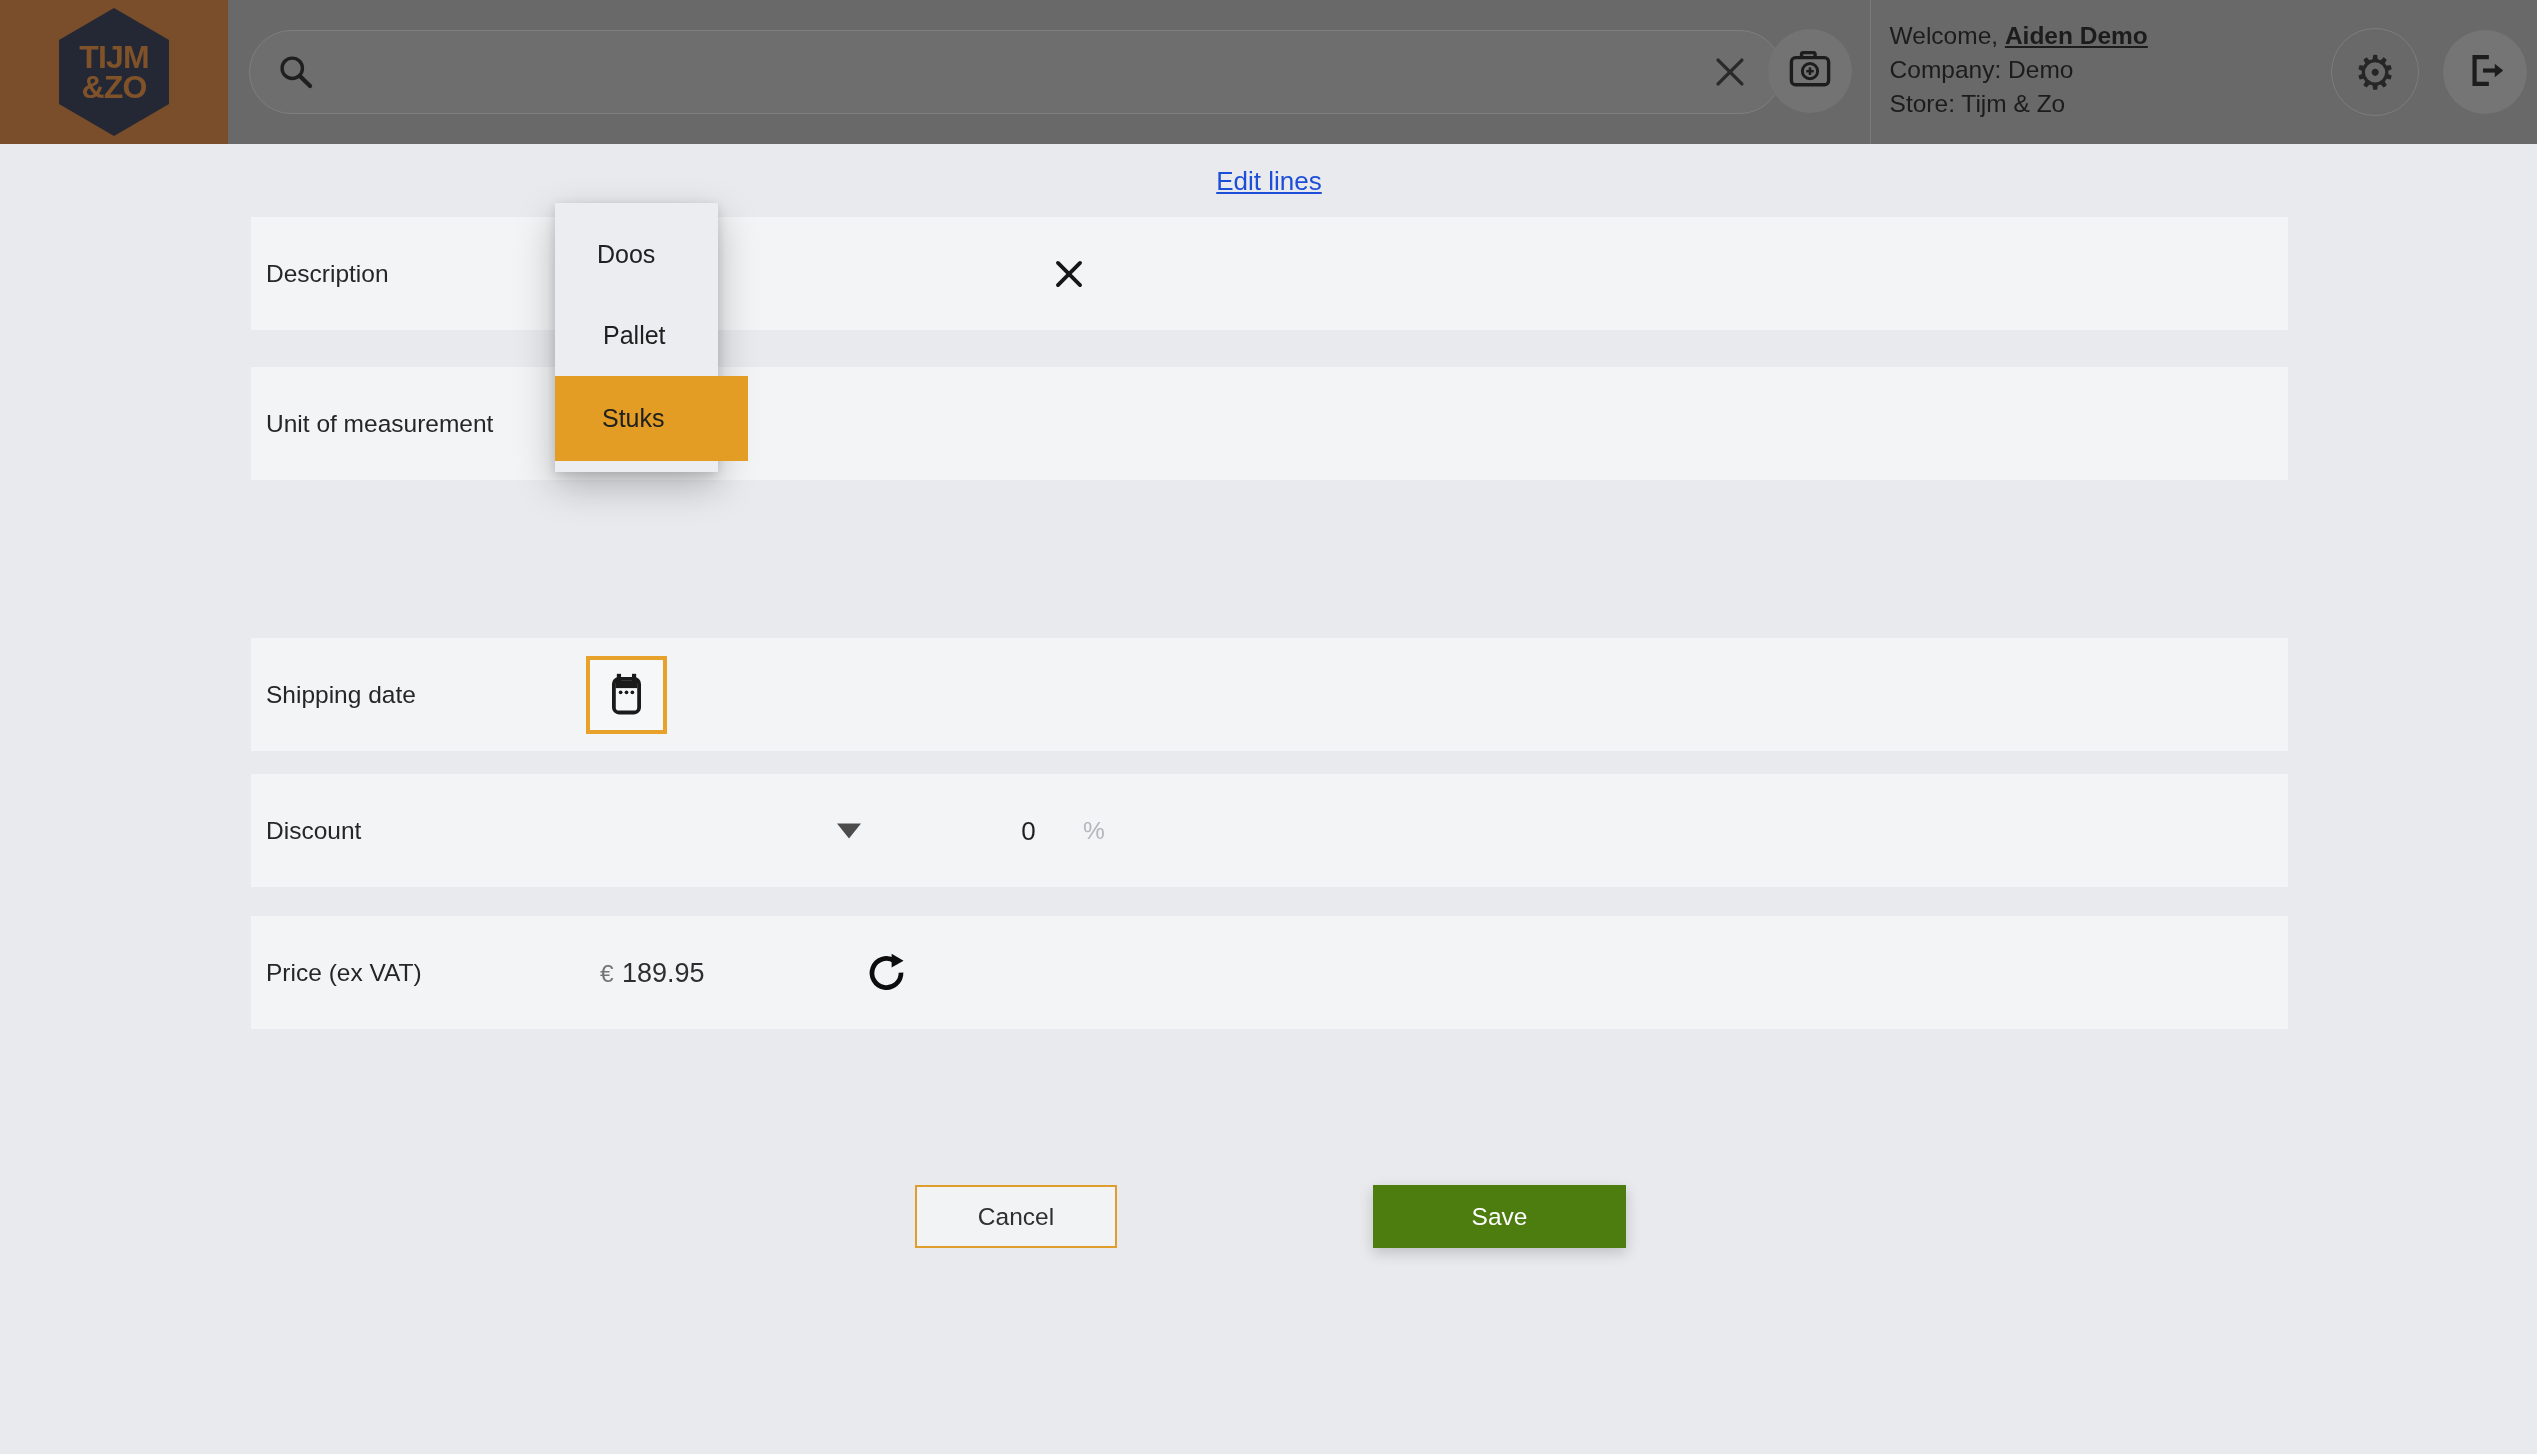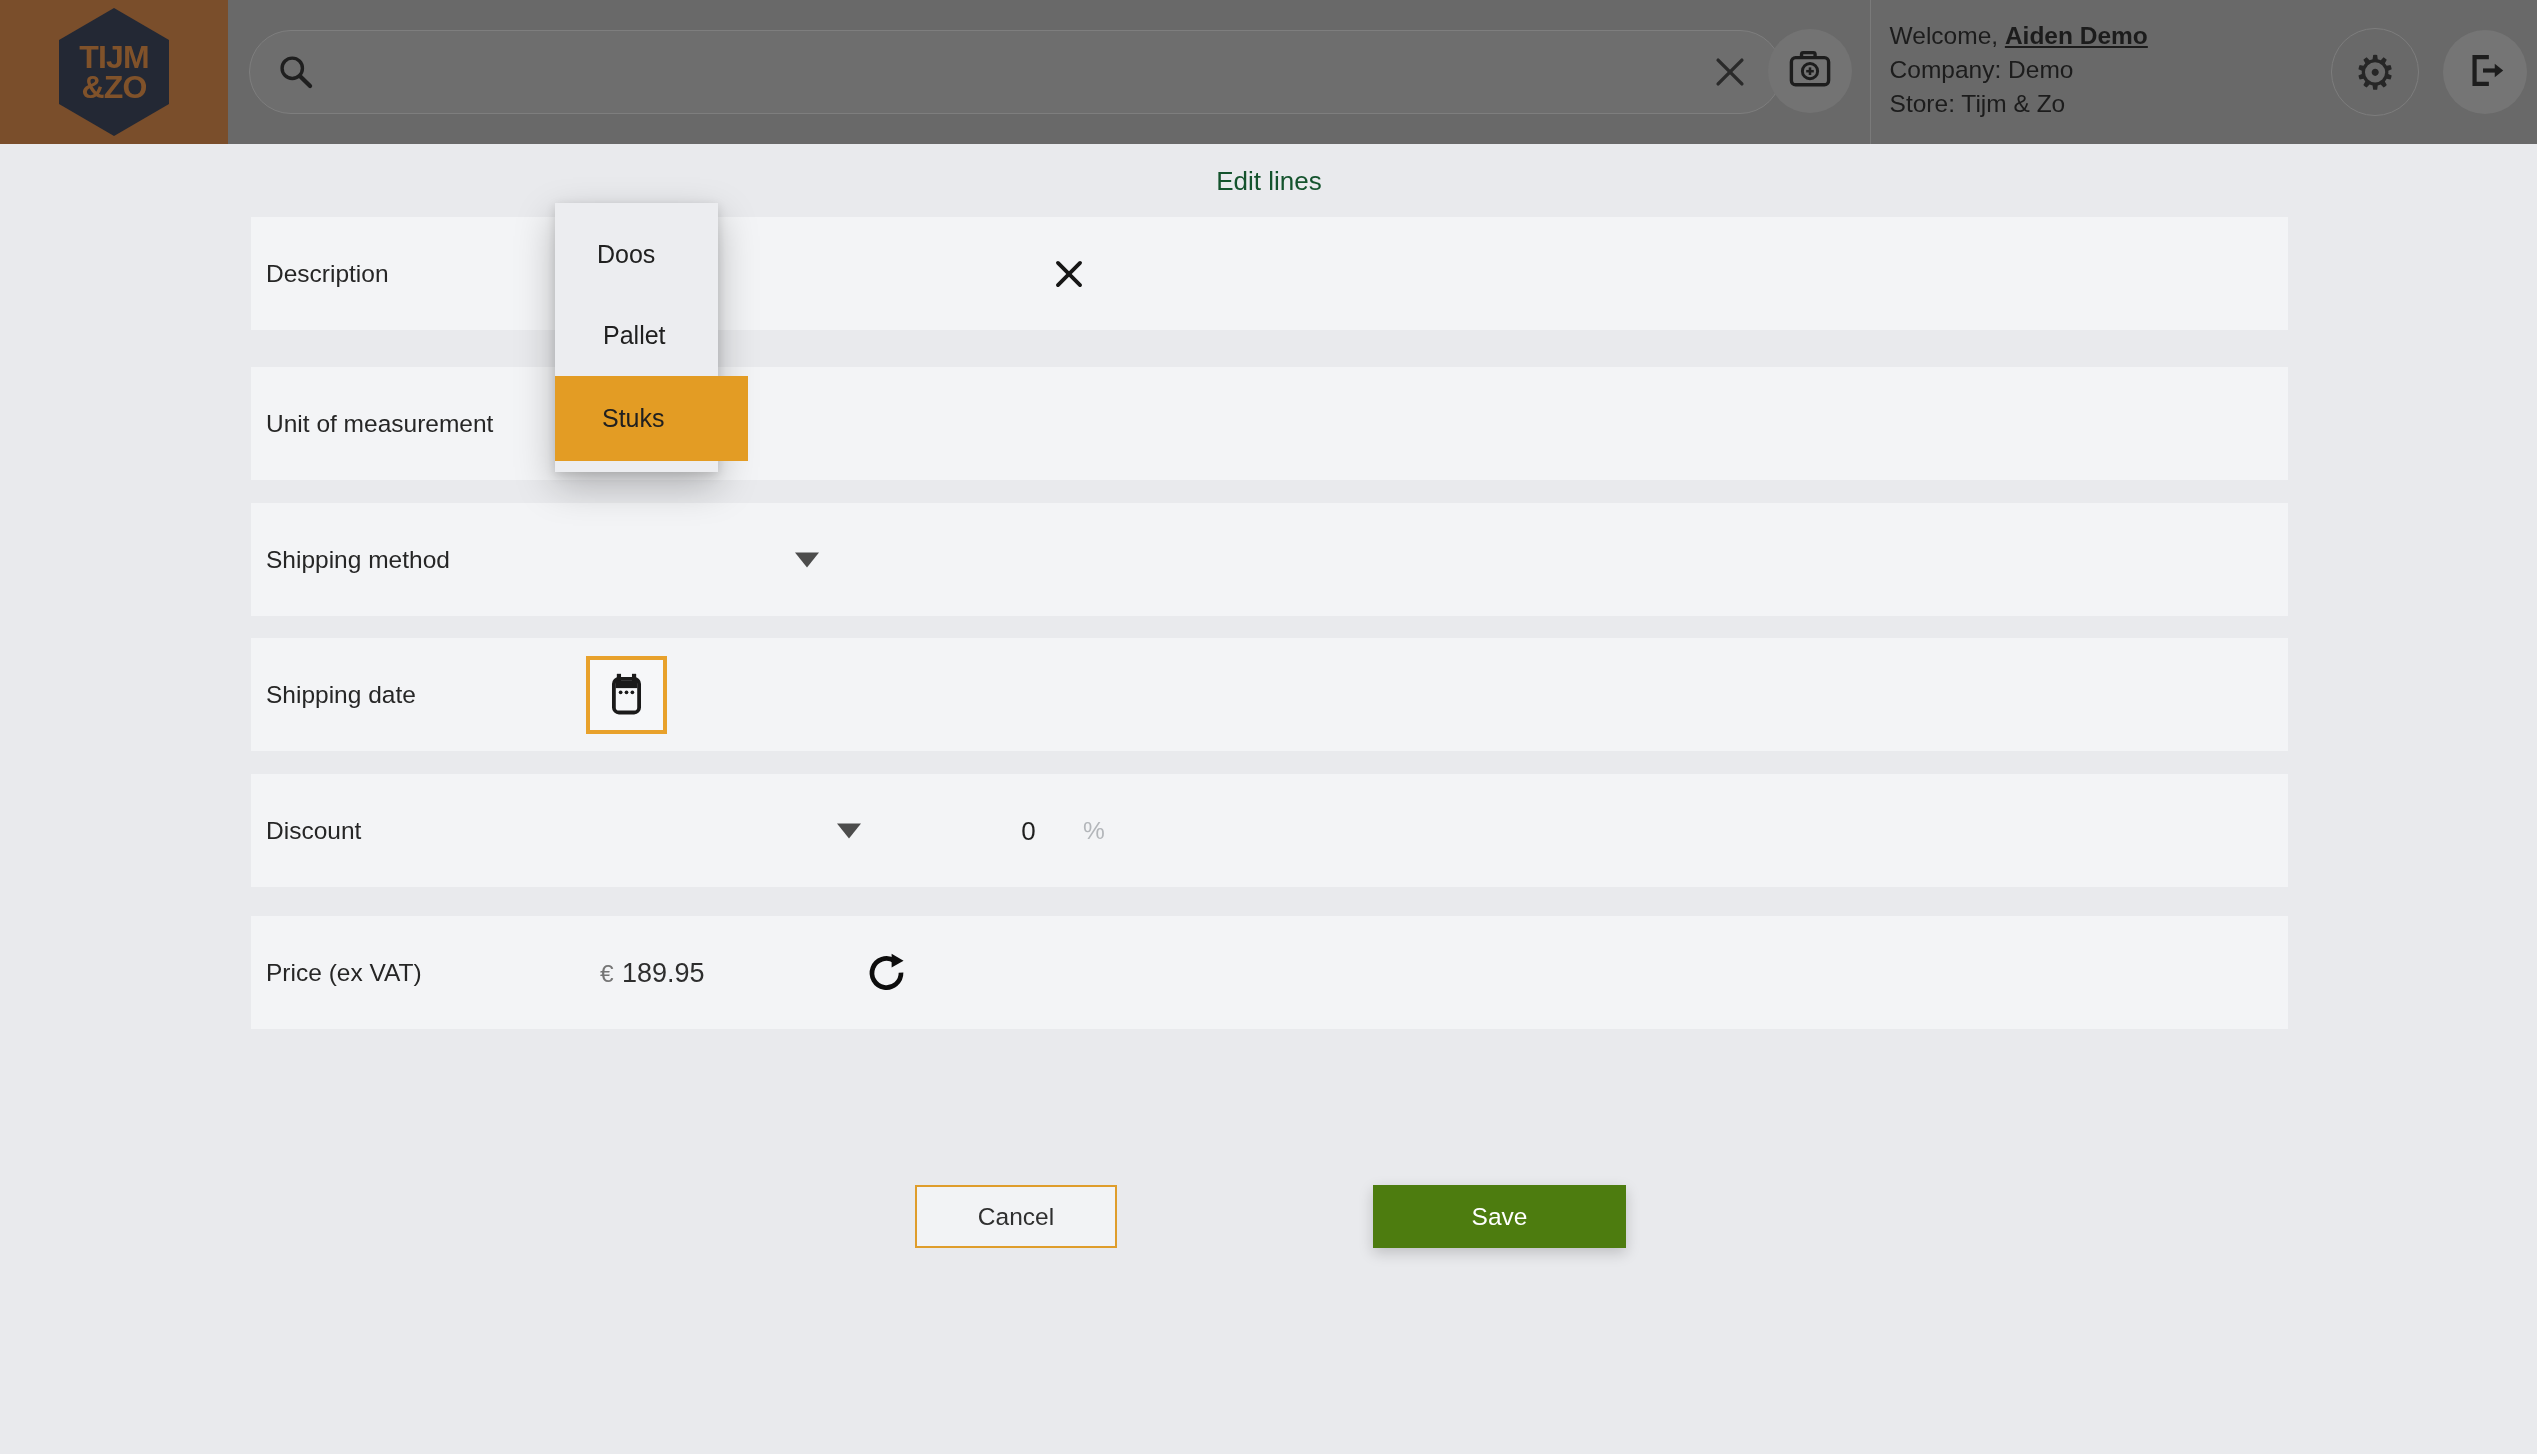--- a/index.html
+++ b/index.html
@@ -61,21 +61,21 @@
   }
   .logout-btn {
     position:absolute; left:112px; top:30px; width:84px; height:84px;
     border-radius:50%; border:none; background:#757575;
     display:flex; align-items:center; justify-content:center; cursor:pointer;
   }
 
   
   .page-title {
     position:absolute; top:166px; left:0; width:100%;
-    text-align:center; font-size:26px; color:#14532d;
+    text-align:center; font-size:26px; color:#1d4ed8;text-decoration:underline;
   }
   .form {
     position:absolute; left:251px; top:217px; width:2037px; height:1056px;
   }
   .frow {
     position:absolute; left:0; width:2037px; height:113px;
     background:#f3f4f6;
   }
   .frow .flabel {
     position:absolute; left:15px; top:50%; transform:translateY(-50%);
@@ -221,24 +221,20 @@
   <div class="frow" id="row-unit">
     <span class="flabel">Unit of measurement</span>
   </div>
 
   <div class="dropdown">
     <div class="dd-item" id="dd-item-0">Doos</div>
     <div class="dd-item" id="dd-item-1">Pallet</div>
     <div class="dd-item sel" id="dd-item-2">Stuks</div>
   </div>
 
-  <div class="frow" id="row-shipping-method">
-    <span class="flabel">Shipping method</span>
-    <span class="dd-arrow"></span>
-  </div>
 
   <div class="frow" id="row-shipping-date">
     <span class="flabel">Shipping date</span>
     <button class="calendar-btn">
       <span>
         <svg width="37" height="44" viewBox="0 0 44 52">
           <line x1="13" y1="2" x2="13" y2="12" stroke="#1a1a1a" stroke-width="5"></line>
           <line x1="31" y1="2" x2="31" y2="12" stroke="#1a1a1a" stroke-width="5"></line>
           <rect x="7" y="8" width="30" height="40" rx="6" fill="none" stroke="#1a1a1a" stroke-width="4.5"></rect>
           <rect x="9" y="10" width="26" height="9" fill="#1a1a1a"></rect>

